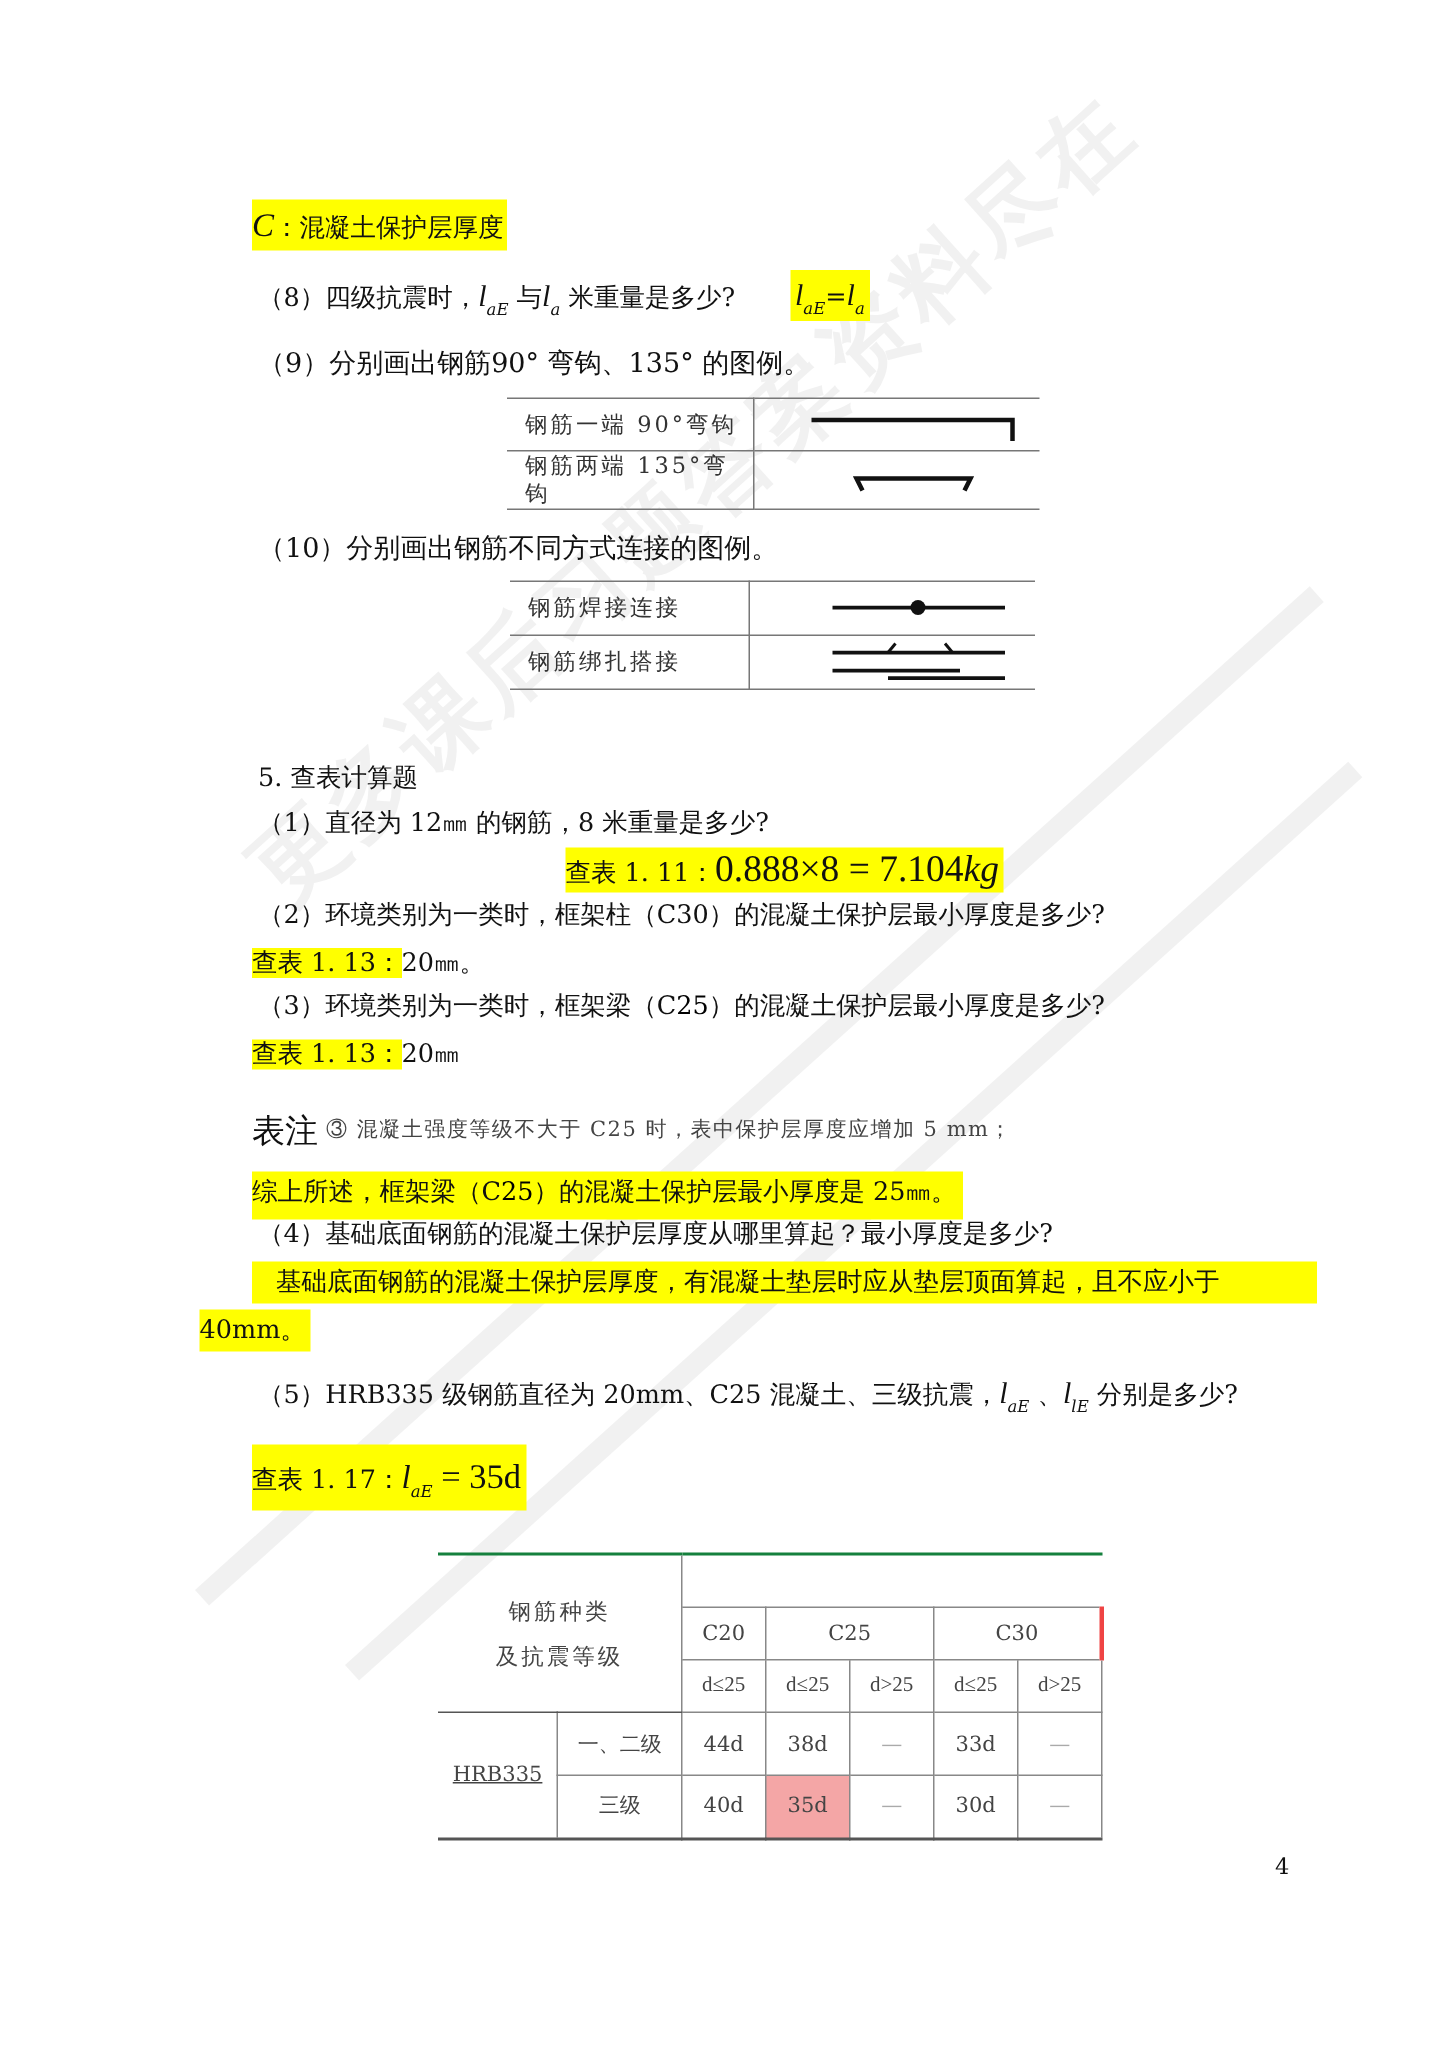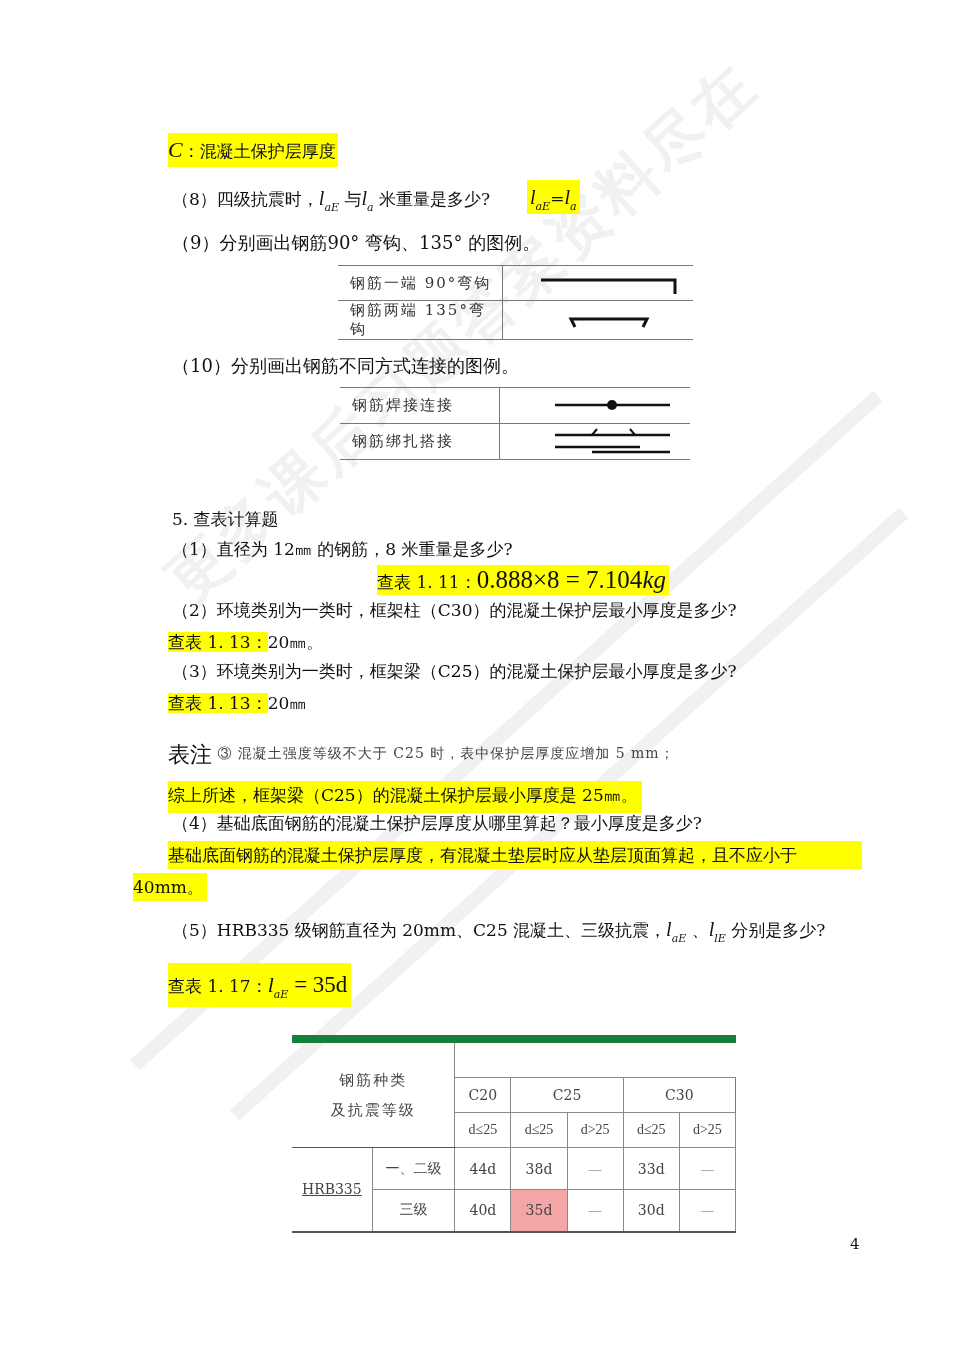--- a/index.html
+++ b/index.html
@@ -22,21 +22,21 @@
     .wm-stripe {
       position: absolute; height: 14px; background: rgba(215,215,215,0.35);
       transform: rotate(-42deg); transform-origin: left top; pointer-events: none;
     }
     table.legend { position: absolute; border-collapse: collapse; font-size: 15px; color: #333; }
     table.legend td { border-top: 1px solid #777; border-bottom: 1px solid #777; height: 34px; padding: 0; }
     table.legend td.lbl { padding-left: 12px; letter-spacing: 2px; border-right: 1px solid #777; }
     table.legend td.sym { position: relative; }
     table.data { position: absolute; border-collapse: collapse; font-size: 14px; color: #444; text-align: center; }
     table.data td { border: 1px solid #888; height: 34px; padding: 0; }
-    table.data tr.top td { border-top: 8px solid #15803d; }
+    table.data tr.top td { border-top: 2px solid #15803d; }
     table.data td.hlcell { background: #f4a6a6; }
     .dash { color: #aaa; }
     .pagenum { position: absolute; left: 850px; top: 1235px; font-size: 15px; }
   </style>
 </head>
 <body>
 
 <div class="wm-stripe" style="left:130px; top:1060px; width:1000px;"></div>
 <div class="wm-stripe" style="left:230px; top:1110px; width:900px;"></div>
 <div class="watermark">更多课后习题答案资料尽在</div>
@@ -122,21 +122,21 @@
 <div class="line" style="left:168px; top:740px;">
   <span style="font-size:22px; vertical-align:-4px;">表注</span>
   <span style="font-size:14px; color:#444; letter-spacing:1px;">③ 混凝土强度等级不大于 C25 时，表中保护层厚度应增加 5 mm；</span>
 </div>
 
 <div class="line hl" style="left:168px; top:781px; height:32px; line-height:28px; padding-right:4px;">
   <span>综上所述，框架梁（C</span><span class="red">25</span><span>）的混凝土保护层最小厚度是 25㎜。</span>
 </div>
 
 <div class="line" style="left:172px; top:811px;">（4）基础底面钢筋的混凝土保护层厚度从哪里算起？最小厚度是多少?</div>
-<div class="line hl" style="left:168px; top:841px; height:28px; line-height:28px; width:694px;">基础底面钢筋的混凝土保护层厚度，有混凝土垫层时应从垫层顶面算起，且不应小于</div>
+<div class="line hl" style="left:168px; top:841px; height:28px; line-height:28px; width:694px;padding-left:16px;">基础底面钢筋的混凝土保护层厚度，有混凝土垫层时应从垫层顶面算起，且不应小于</div>
 <div class="line hl" style="left:133px; top:873px; height:28px; line-height:28px; padding-right:3px;">40mm。</div>
 
 <div class="line" style="left:172px; top:917px;">
   <span>（5）HRB335 级钢筋直径为 20mm、C25 混凝土、三级抗震，</span><span class="math" style="font-size:20px;">l</span><span class="sub">aE</span><span> 、</span><span class="math" style="font-size:20px;">l</span><span class="sub">lE</span><span> 分别是多少?</span>
 </div>
 
 <div class="line hl" style="left:168px; top:963px; height:44px; line-height:44px; padding-right:4px;">
   <span>查表 1. 17：</span><span class="math" style="font-size:22px;">l</span><span class="sub">aE</span><span class="mathbig" style="font-size:23px;"> = 35d</span>
 </div>
 
@@ -145,21 +145,21 @@
       <tr class="top" style="height:34px;">
     <td colspan="2" rowspan="3" style="width:158px; border-left:none; line-height:30px; letter-spacing:2px; font-size:15px; border-bottom:1px solid #555;">
       <div>钢筋种类</div>
       <div>及抗震等级</div>
     </td>
     <td colspan="5" style="border-right:none;"></td>
   </tr>
   <tr>
     <td>C20</td>
     <td colspan="2">C25</td>
-    <td colspan="2" style="border-right:1px solid #ef4444;">C30</td>
+    <td colspan="2" style="border-right:3px solid #ef4444;">C30</td>
   </tr>
   <tr style="border-bottom:1px solid #555;">
     <td class="math" style="font-style:normal;">d≤25</td>
     <td class="math" style="font-style:normal;">d≤25</td>
     <td class="math" style="font-style:normal;">d&gt;25</td>
     <td class="math" style="font-style:normal;">d≤25</td>
     <td class="math" style="font-style:normal;">d&gt;25</td>
   </tr>
   <tr style="height:42px;">
     <td rowspan="2" style="width:78px; border-left:none; border-bottom:2px solid #555;text-decoration:underline;">HRB335</td>

